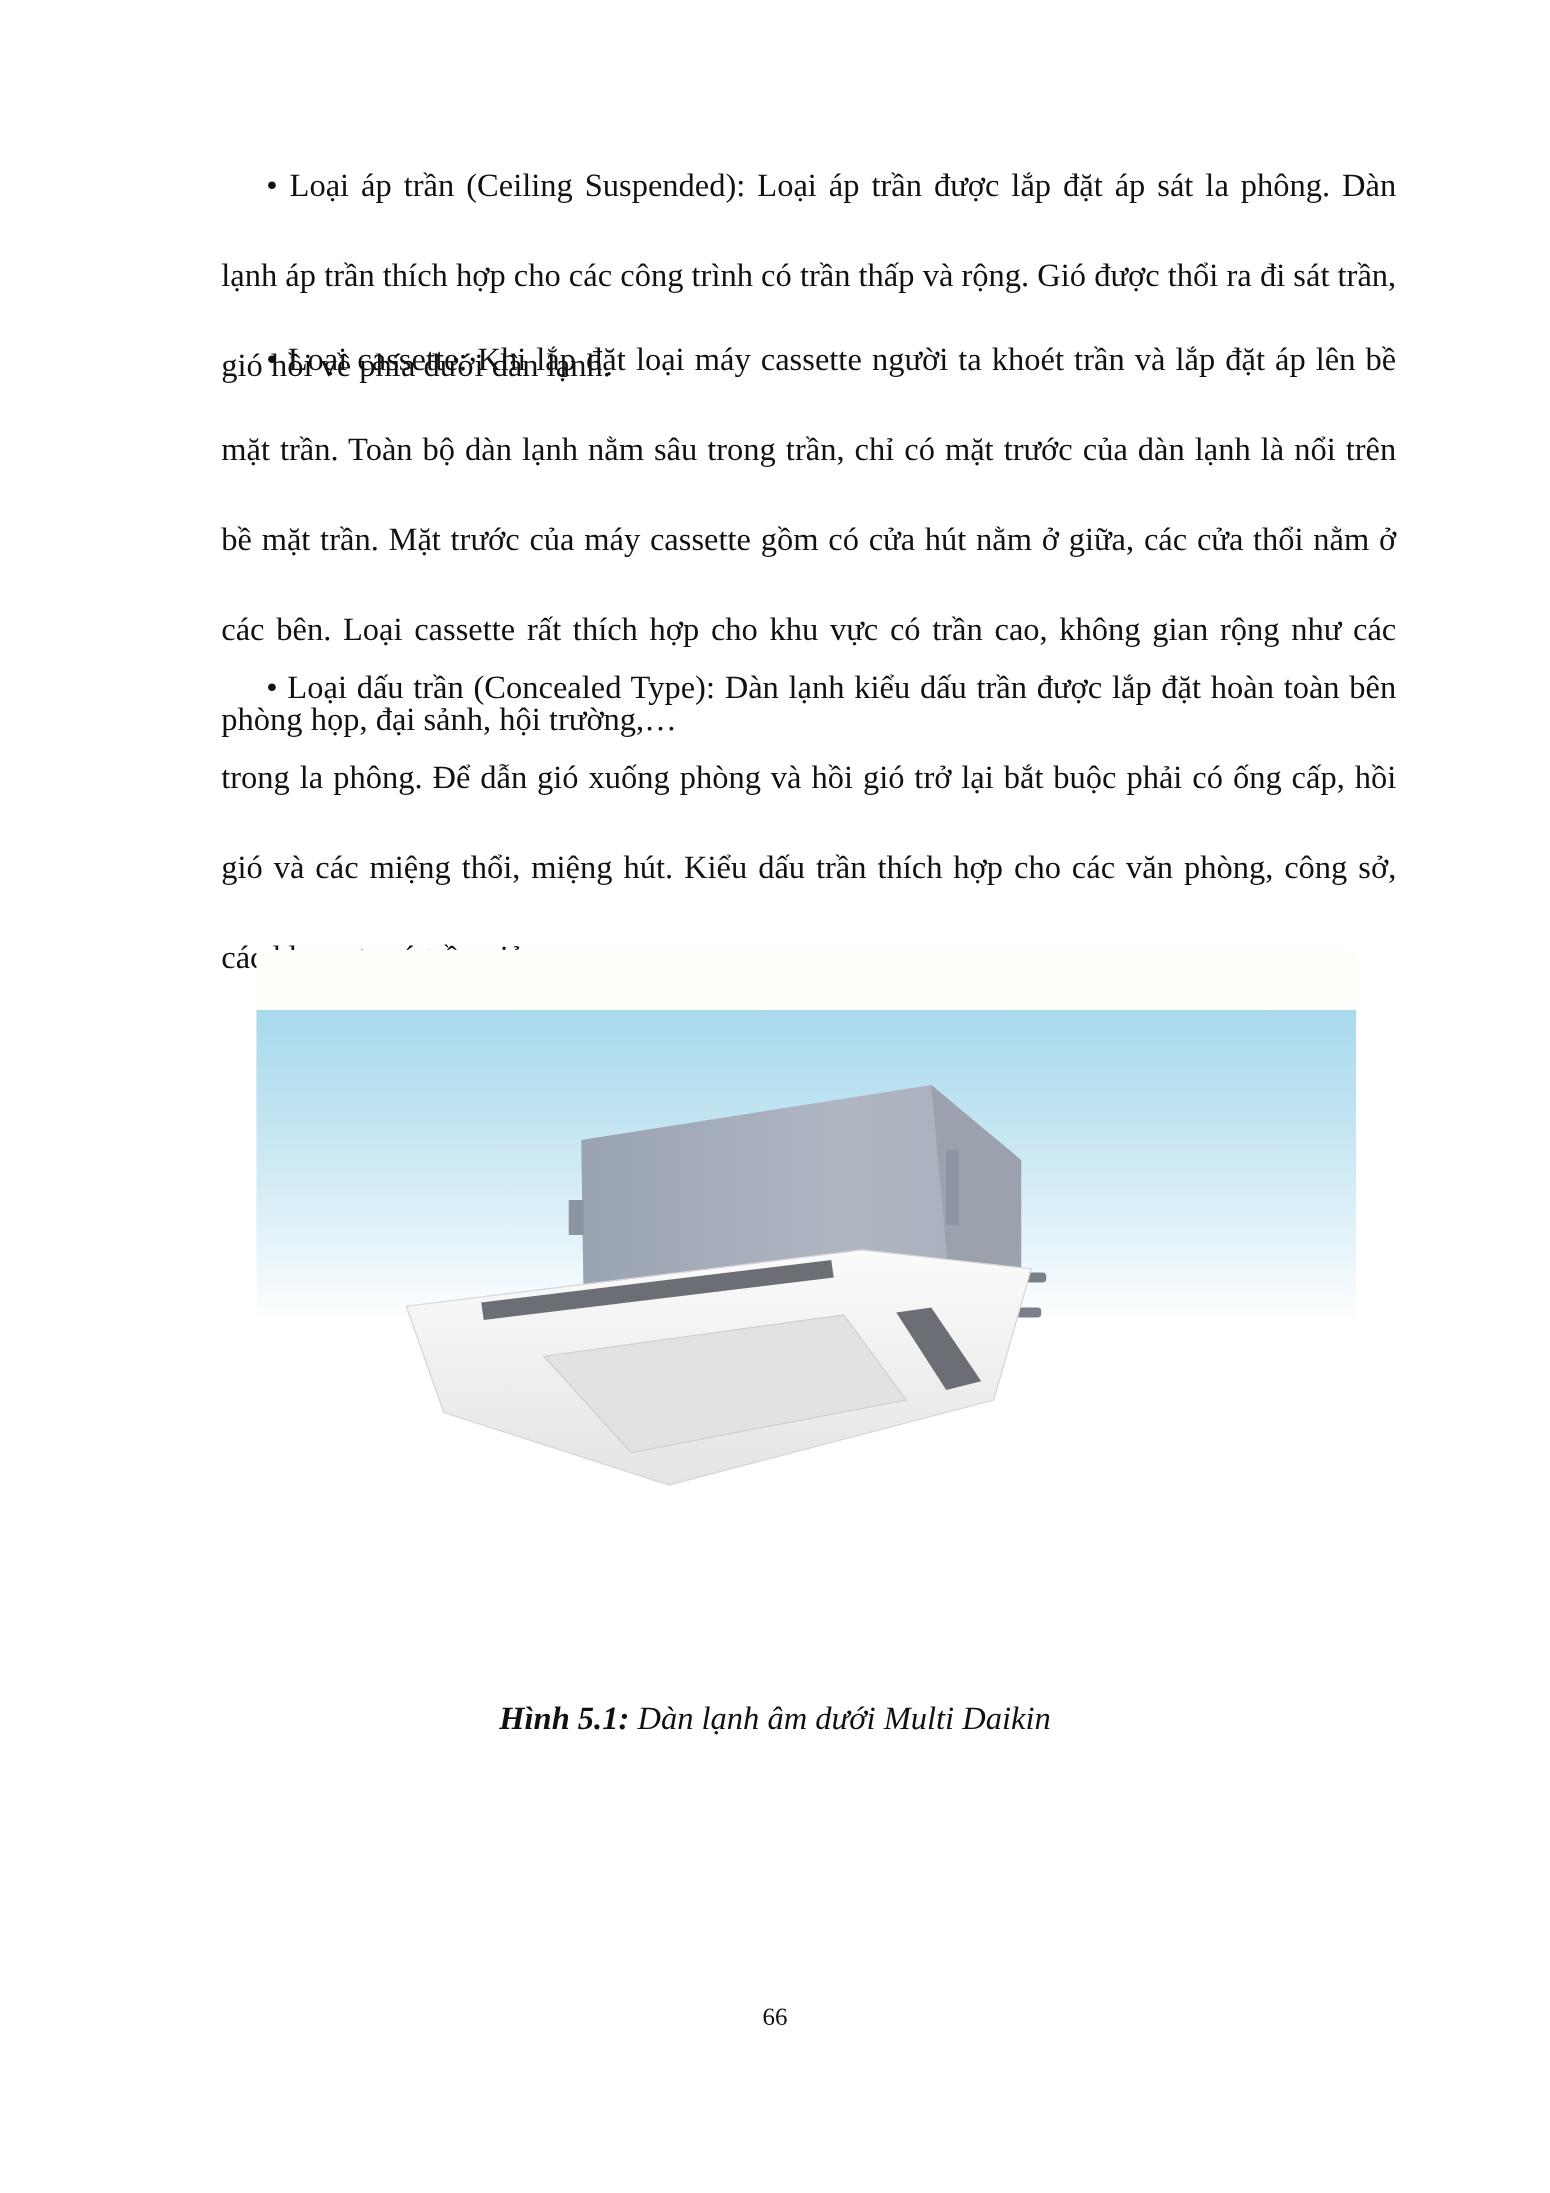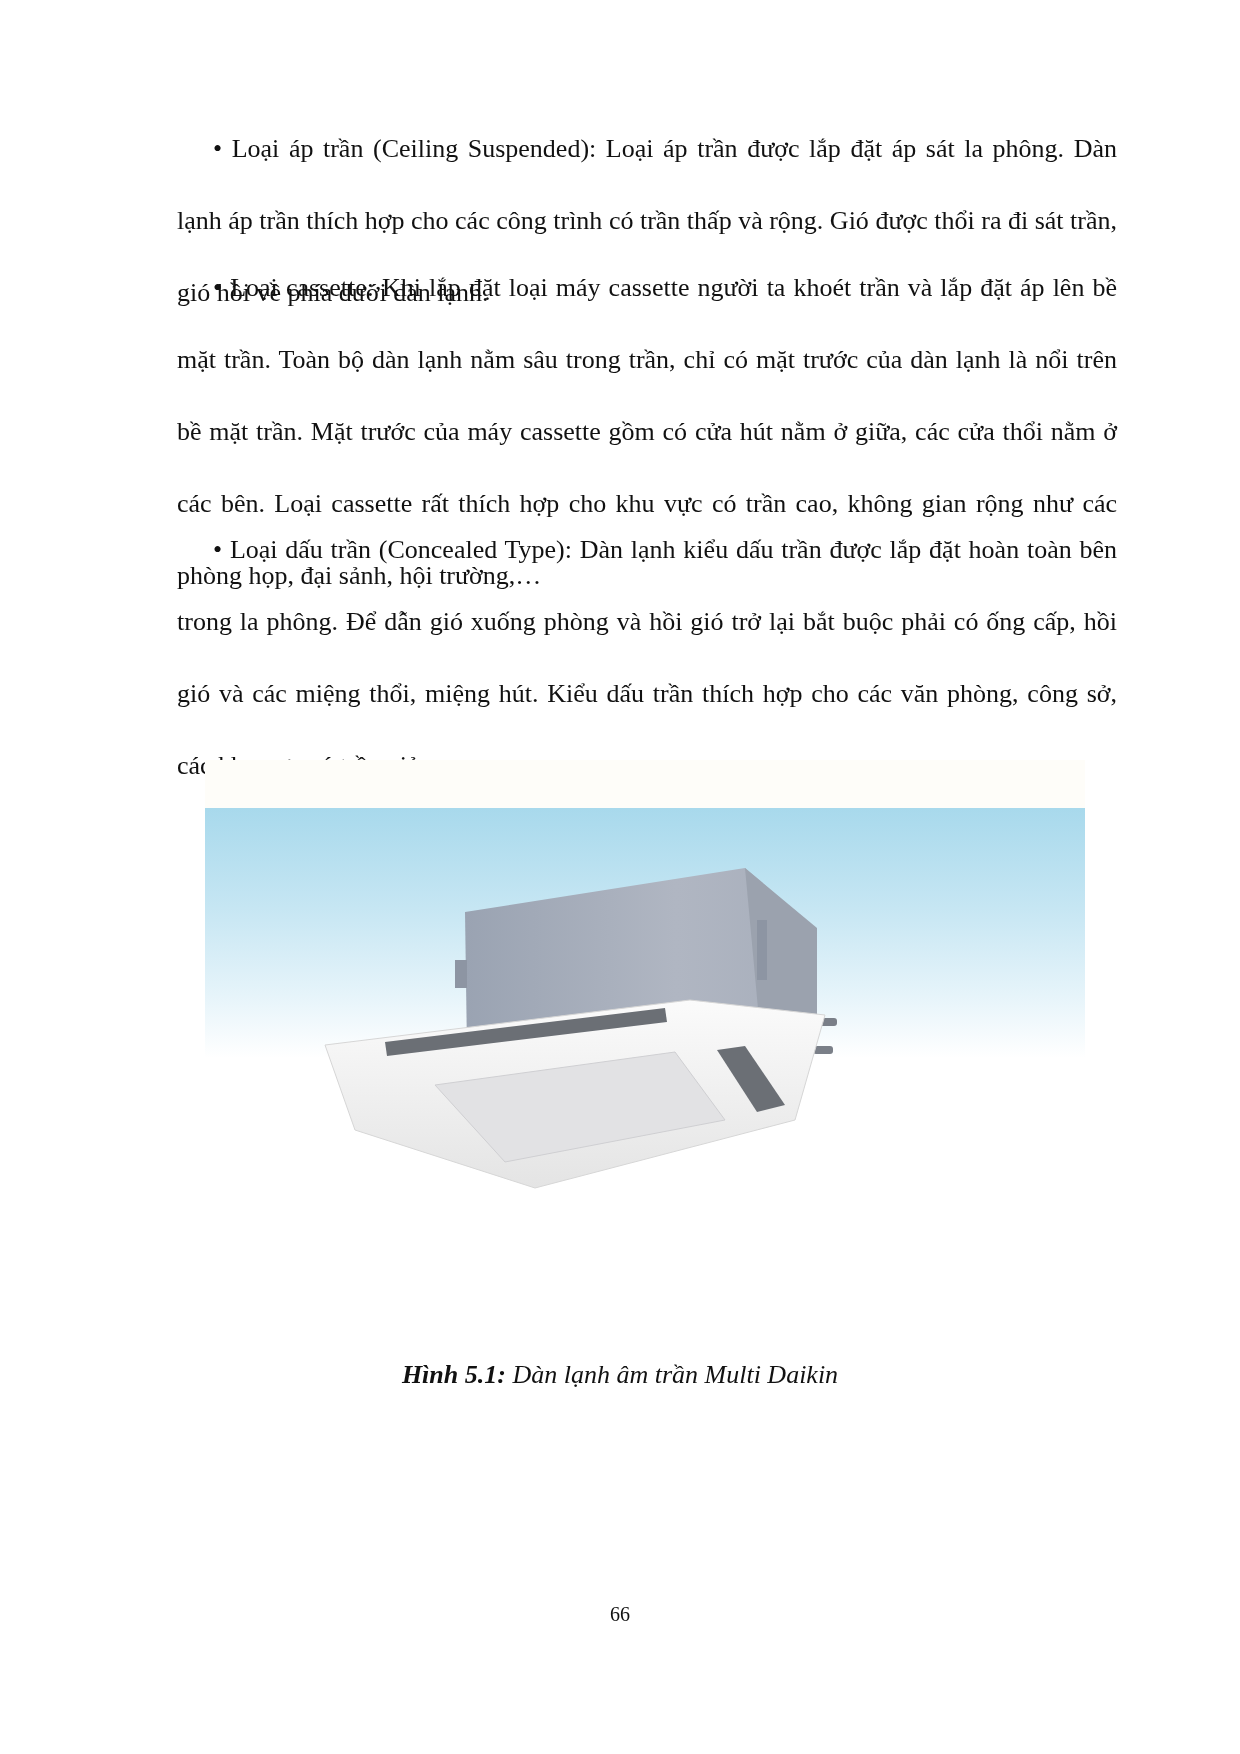--- a/index.html
+++ b/index.html
@@ -61,17 +61,17 @@
 
       <polygon points="120,285 485,240 620,255 590,360 330,428 150,370" fill="url(#panelg)" stroke="#d6d6d6"></polygon>
 
       <polygon points="180,282 460,248 462,262 182,296" fill="#6b6f75"></polygon>
       <polygon points="512,290 540,286 580,345 552,352" fill="#6b6f75"></polygon>
 
       <polygon points="230,325 470,292 520,360 300,402" fill="#e2e2e4" stroke="#cfcfd2"></polygon>
     </svg>
   </div>
 
-  <div class="caption"><b>Hình 5.1:</b><span> Dàn lạnh âm trần Multi Daikin</span></div>
+  <div class="caption"><b>Hình 5.1:</b><span> Dàn lạnh âm dưới Multi Daikin</span></div>
 
   <div class="pagenum">66</div>
 
 </div>
 
 </body></html>

